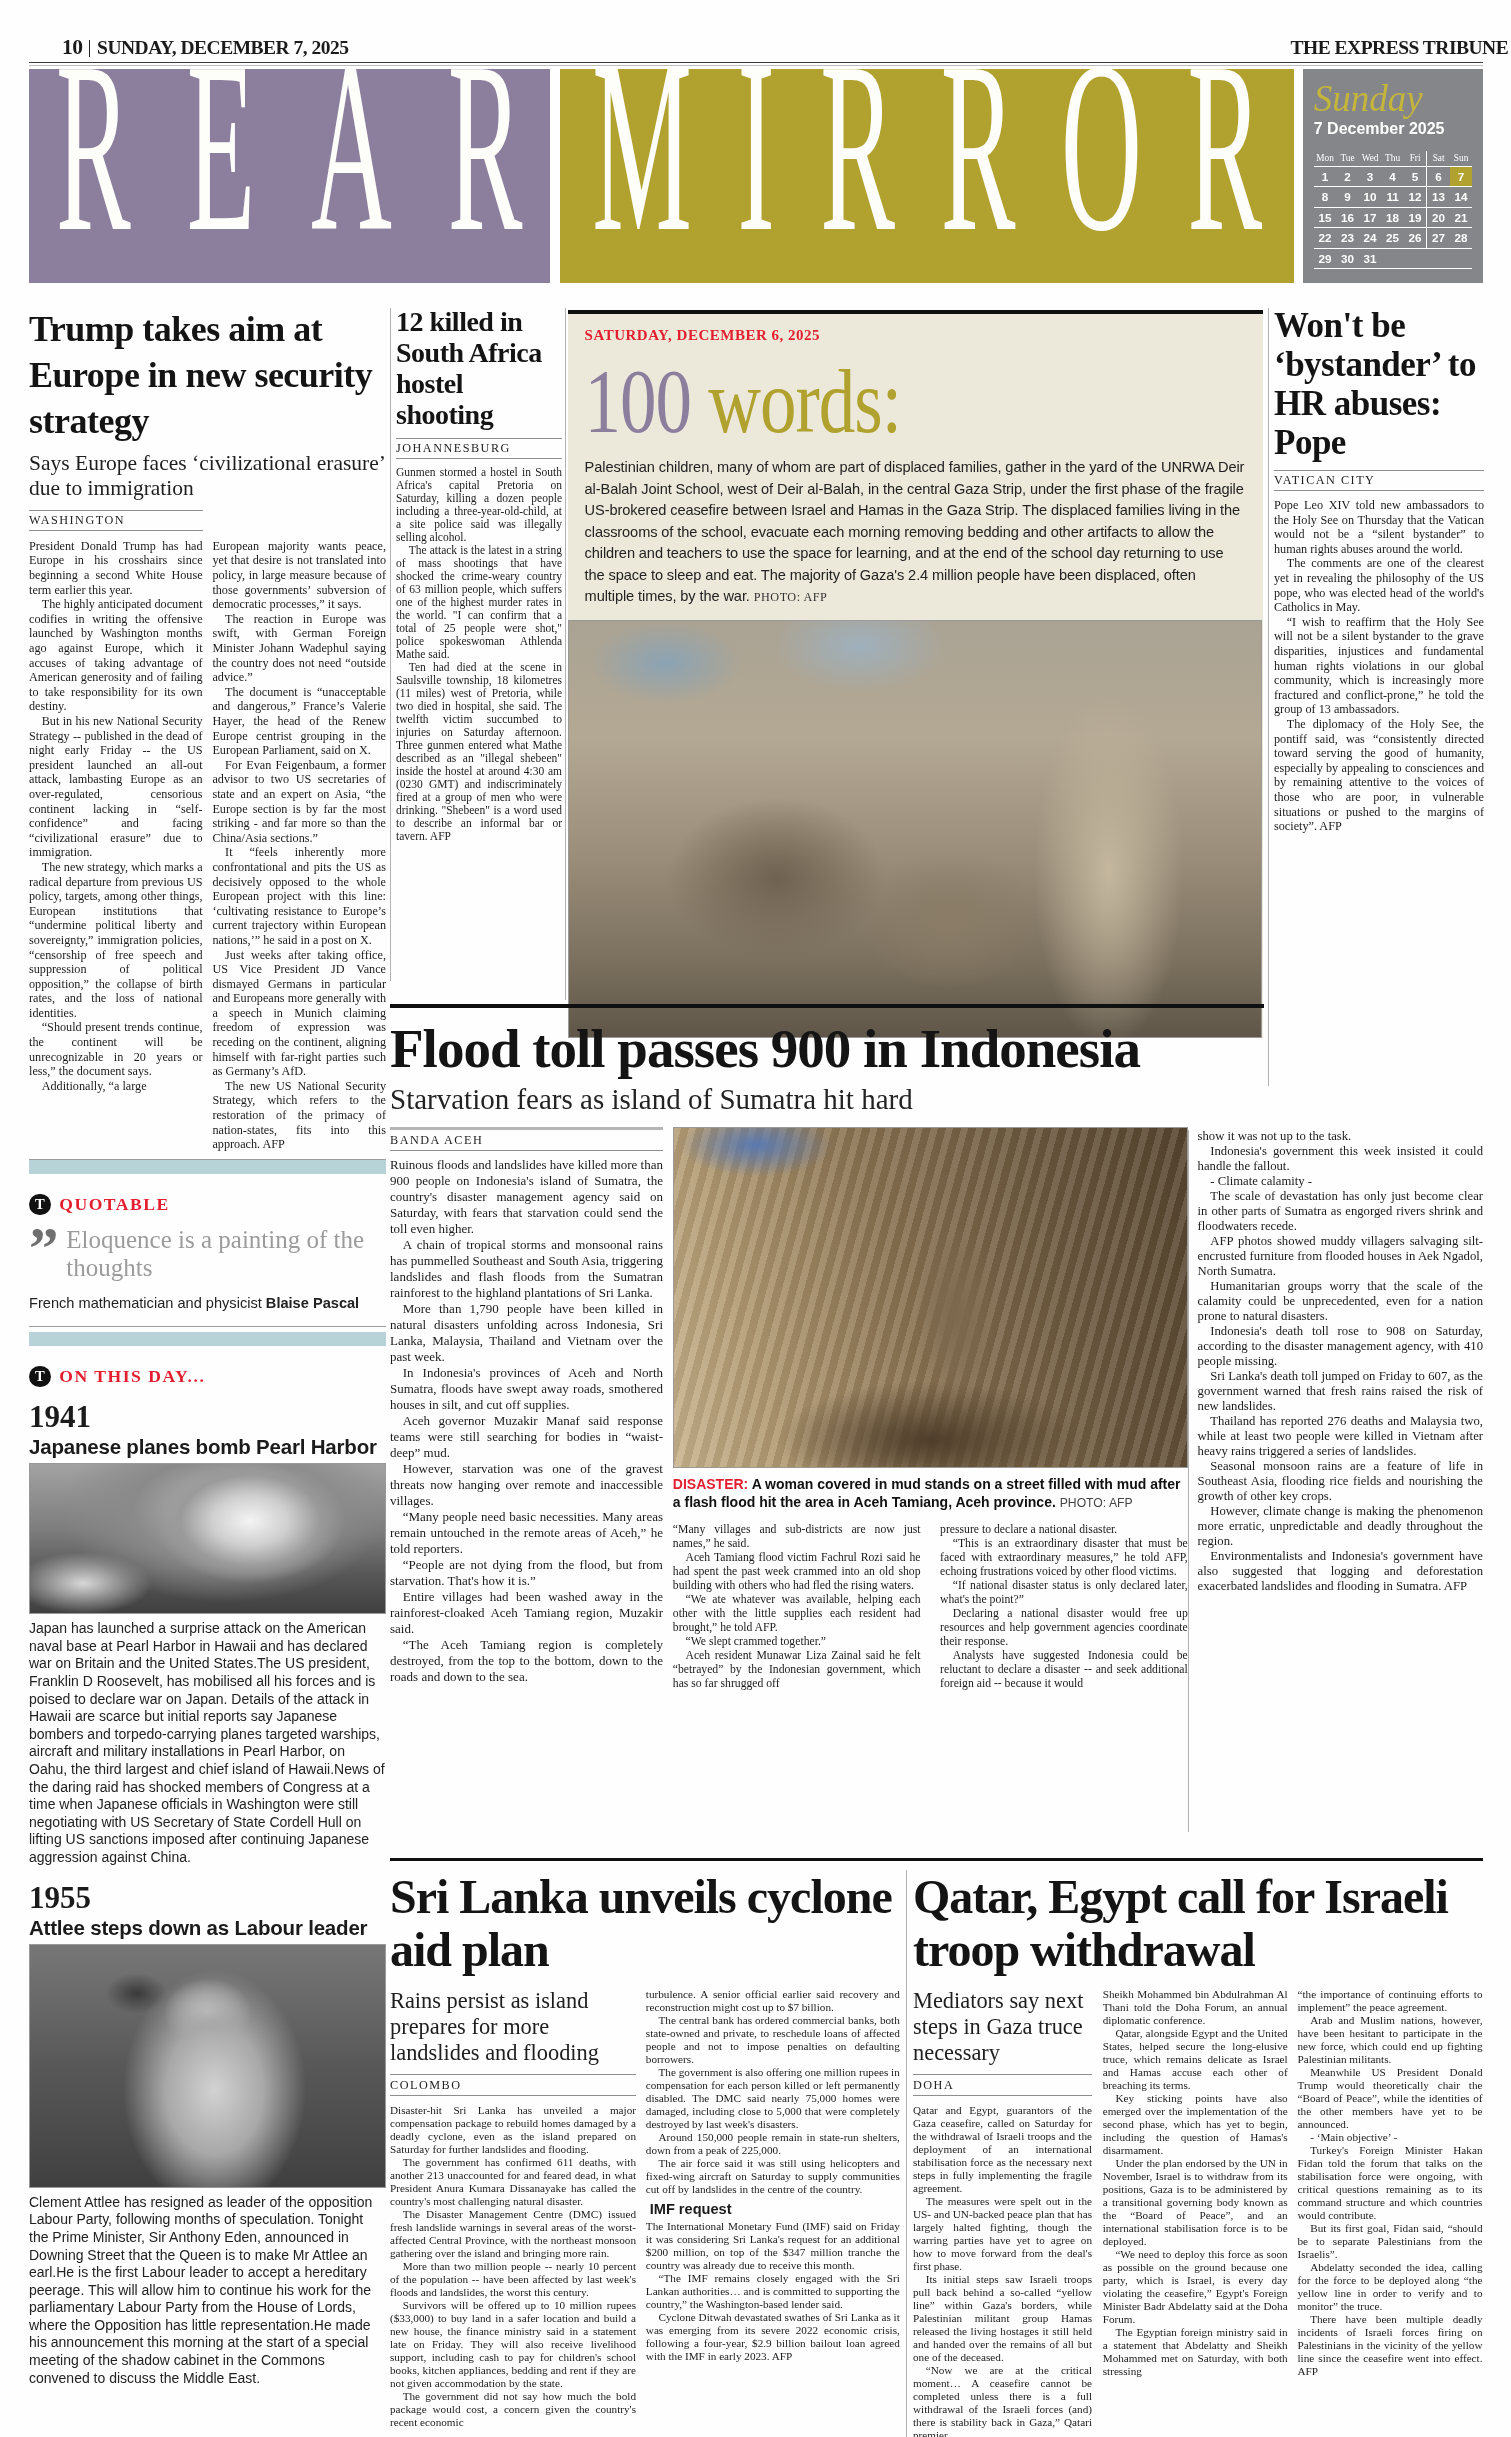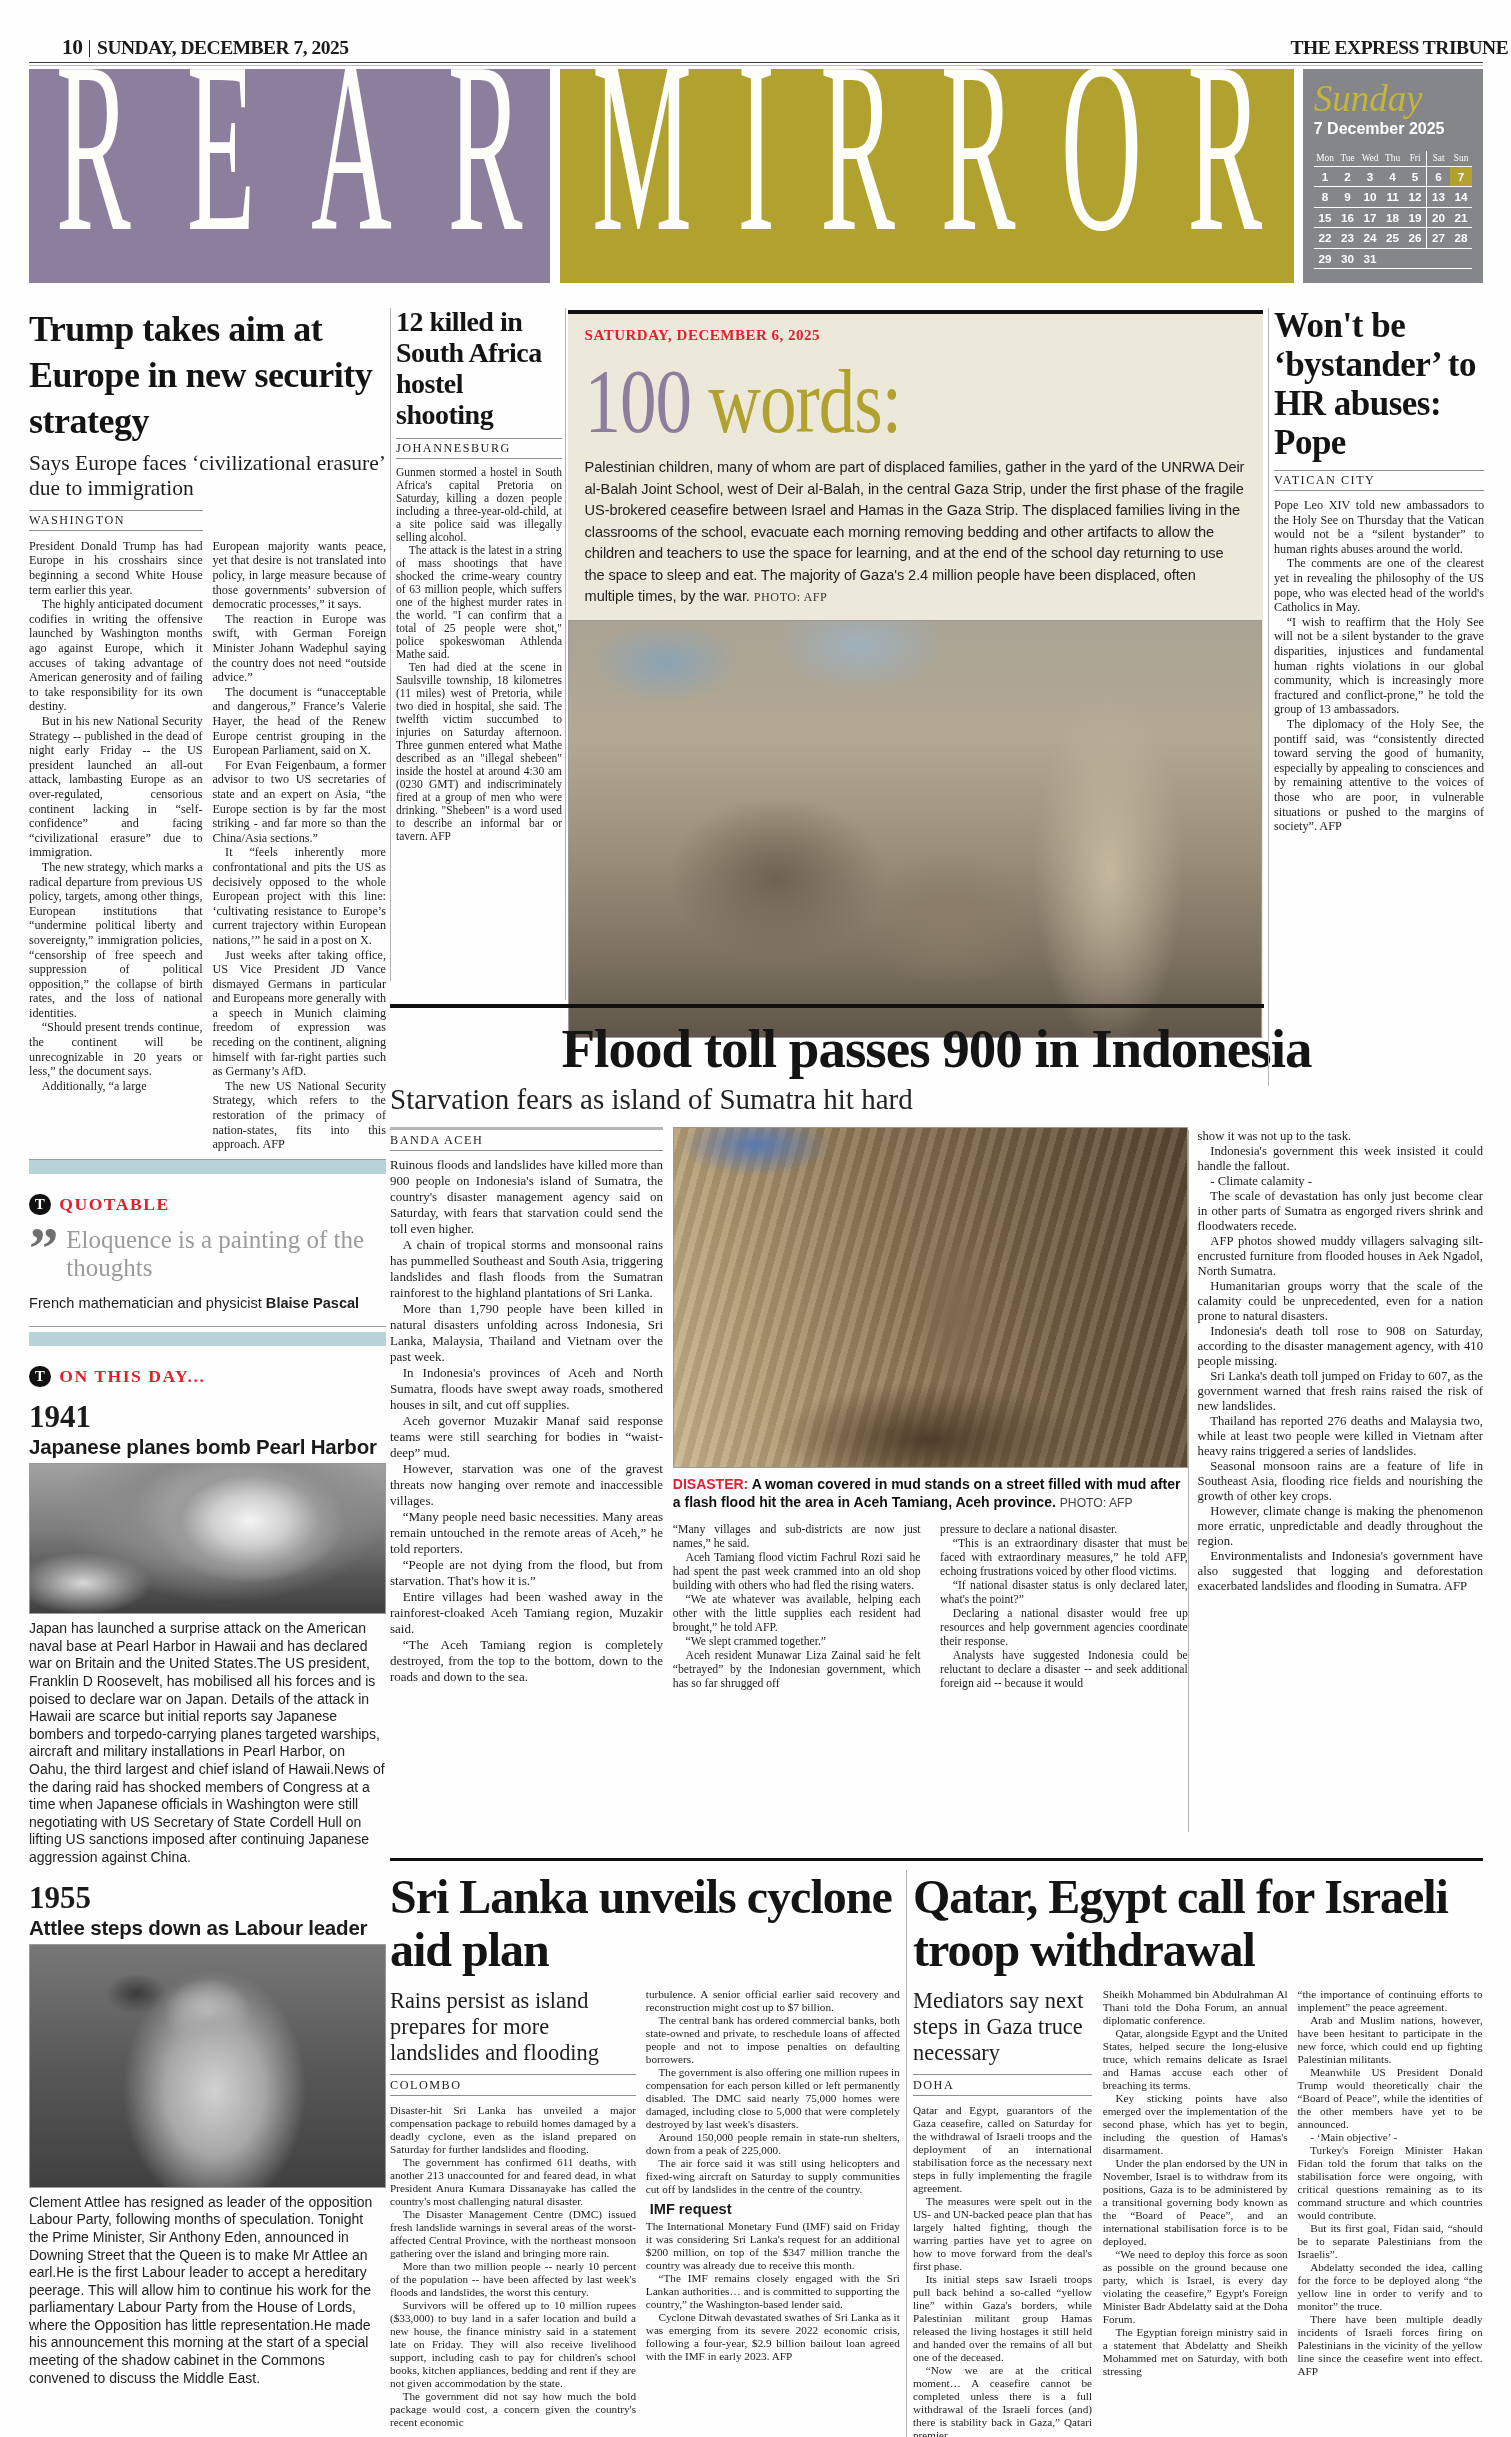--- a/index.html
+++ b/index.html
@@ -106,21 +106,21 @@
 
   
   .col-pope{position:absolute;left:1274px;top:306px;width:210px;height:785px;overflow:hidden;}
   .pope-headline{font-size:35px;line-height:39px;}
   .col-pope .dateline{margin-top:7.8px;}
   .pope-body{margin-top:6.8px;font:400 12.2px/14.6px "Liberation Serif",serif;}
 
   
   .flood{position:absolute;left:390px;top:1004px;width:1093px;height:852px;overflow:hidden;}
   .flood-rule{width:874px;height:3.9px;background:#101010;}
-  .flood-headline{font-size:55px;line-height:59px;margin-top:10.7px;letter-spacing:-1px;text-align:center;}
+  .flood-headline{font-size:55px;line-height:59px;margin-top:10.7px;letter-spacing:-1px;}
   .flood-subhead{font-size:29px;line-height:33px;margin-top:5.9px;color:#232323;}
   .flood-cols{display:flex;margin-top:10.7px;}
   .f-left{width:273px;margin-right:9.8px;}
   .f-left .dateline{width:273px;box-sizing:border-box;margin-bottom:6.8px;border-top:3.9px solid #b5b5b5;}
   .f-left .body{font:400 13px/16px "Liberation Serif",serif;}
   .f-center{width:515px;margin-right:9.8px;}
   .photo-flood{width:515px;height:341px;background:
       radial-gradient(ellipse 117px 49px at 16% 5%, #5a79b0 0%, rgba(0,0,0,0) 65%),
       radial-gradient(ellipse 59px 127px at 55% 55%, #7d6a4e 0%, rgba(0,0,0,0) 70%),
       radial-gradient(ellipse 205px 78px at 50% 92%, #4e3d2a 0%, rgba(0,0,0,0) 75%),

